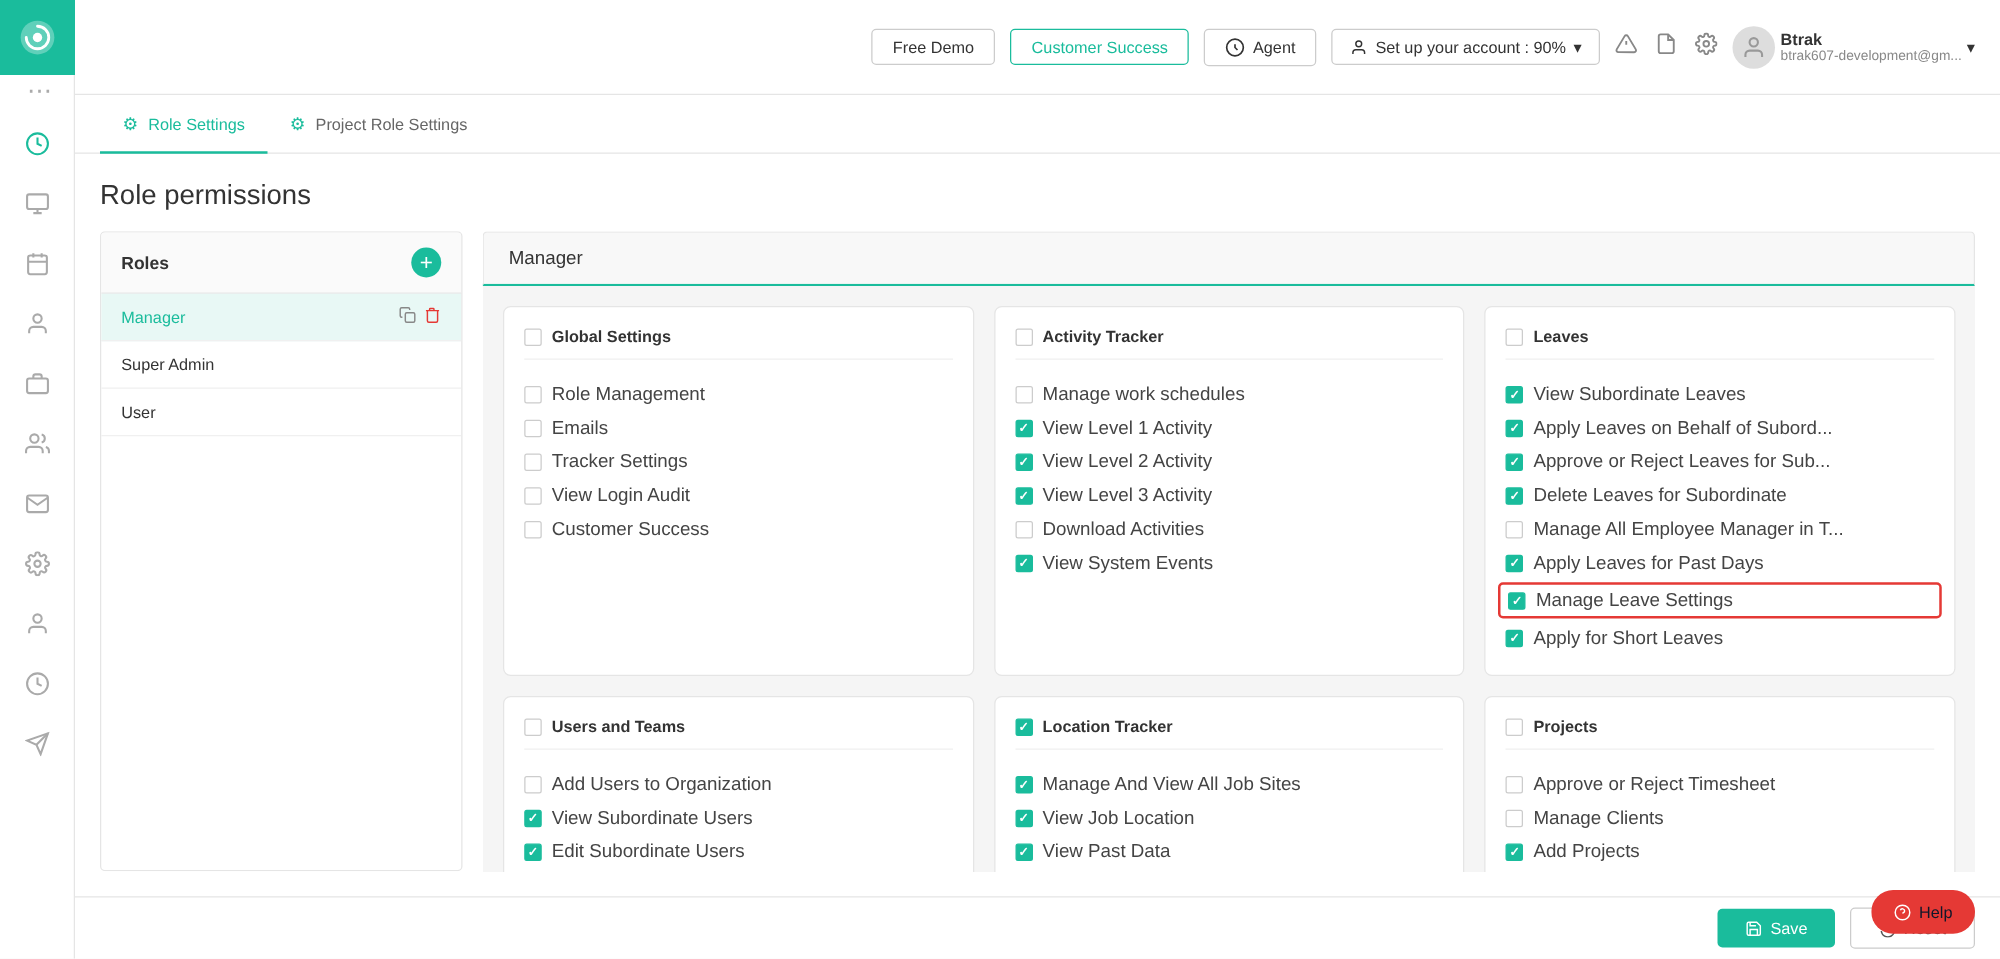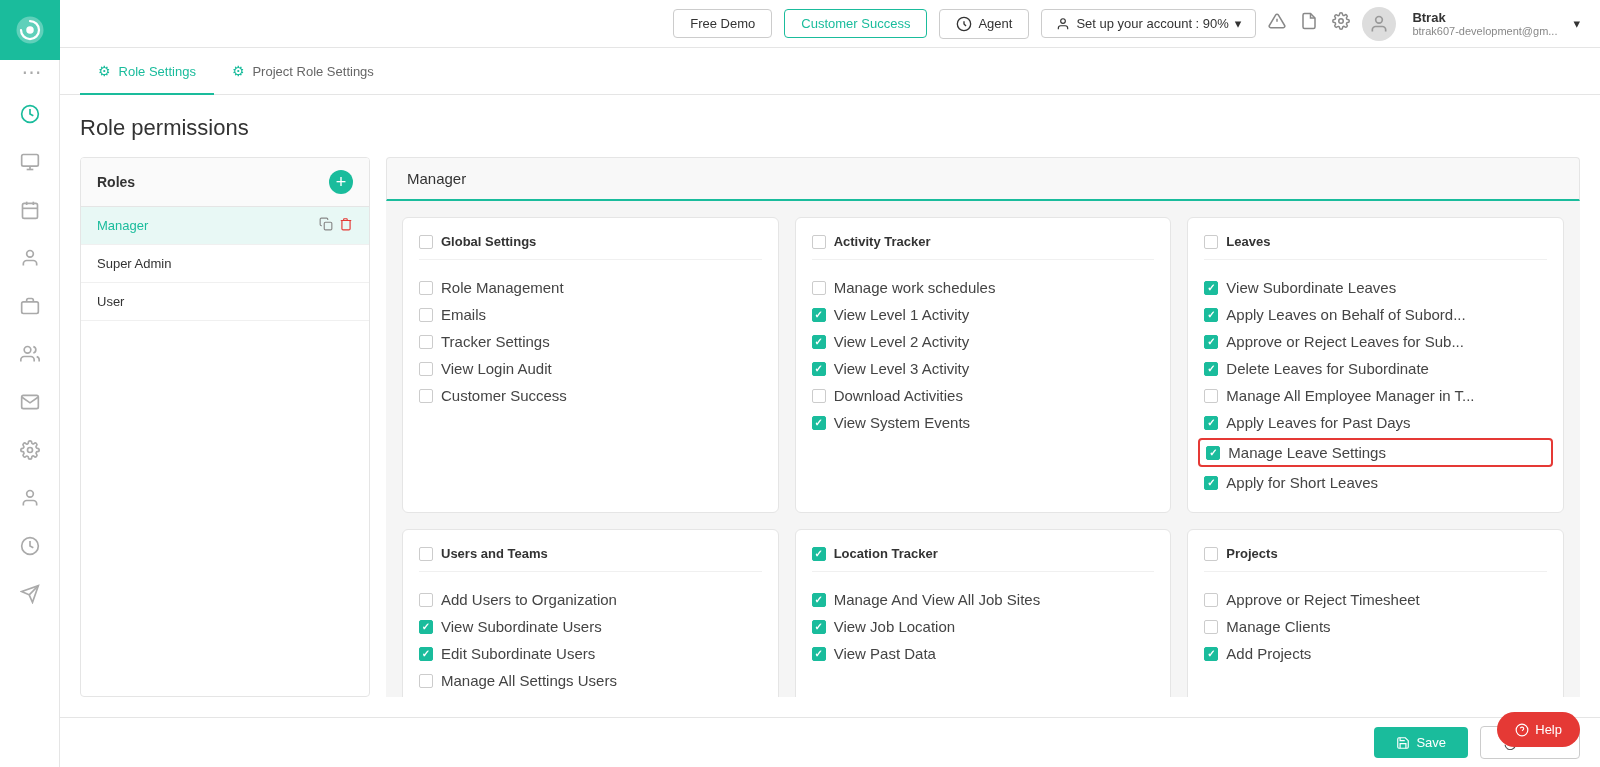--- a/index.html
+++ b/index.html
@@ -35,21 +35,21 @@
       color: #aaa;
       font-size: 18px;
     }
     .sidebar-item.active { color: #1abc9c; }
 
     
     .main-area { flex: 1; display: flex; flex-direction: column; overflow: hidden; }
 
     
     .topbar {
-      height: 48px;
+      height: 76px;
       background: #fff;
       border-bottom: 1px solid #e5e5e5;
       display: flex;
       align-items: center;
       padding: 0 20px;
       gap: 12px;
     }
     .topbar-spacer { flex: 1; }
     .btn-free-demo {
       border: 1px solid #ccc;
@@ -88,21 +88,21 @@
       border-radius: 4px;
       cursor: pointer;
       font-size: 13px;
       color: #333;
       display: flex;
       align-items: center;
       gap: 6px;
     }
     .topbar-icons { display: flex; align-items: center; gap: 14px; color: #888; font-size: 18px; }
     .topbar-icons span { cursor: pointer; }
-    .user-info { display: flex; align-items: center; gap: 16px; cursor: pointer; }
+    .user-info { display: flex; align-items: center; gap: 4px; cursor: pointer; }
     .user-avatar {
       width: 34px; height: 34px;
       background: #ddd;
       border-radius: 50%;
       display: flex; align-items: center; justify-content: center;
       font-size: 14px; color: #888;
     }
     .user-name { font-size: 13px; font-weight: 600; }
     .user-email { font-size: 11px; color: #888; }
 
@@ -300,21 +300,21 @@
       font-size: 13px;
       display: flex;
       align-items: center;
       gap: 6px;
     }
     .help-btn {
       position: fixed;
       bottom: 20px;
       right: 20px;
       background: #e53935;
-      color: #ffffff;
+      color: #0f172a;
       border: none;
       border-radius: 24px;
       padding: 10px 18px;
       font-size: 13px;
       cursor: pointer;
       display: flex;
       align-items: center;
       gap: 6px;
       z-index: 100;
     }

